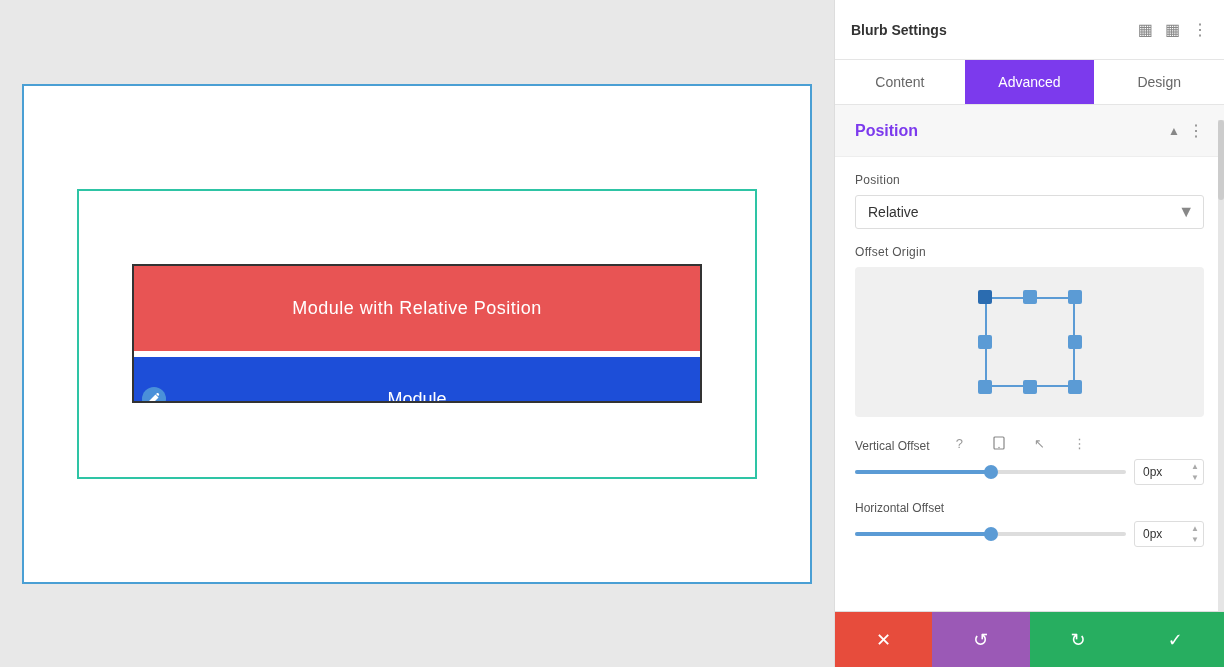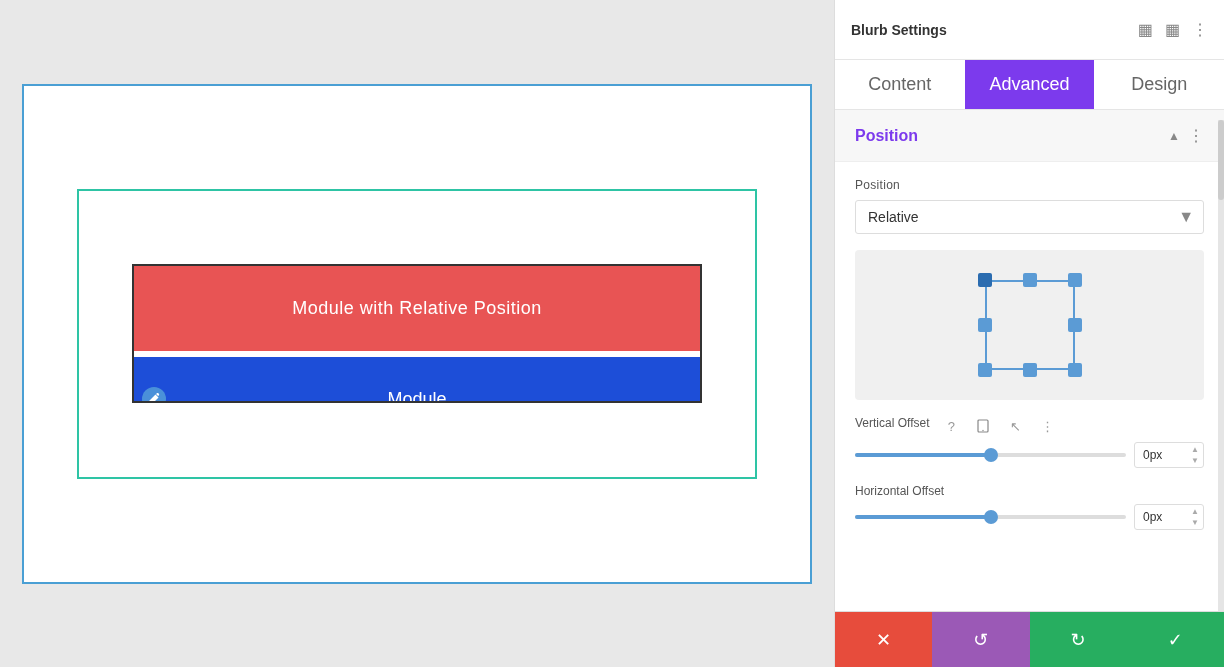--- a/index.html
+++ b/index.html
@@ -150,21 +150,21 @@
     .tabs {
       display: flex;
       background: #fff;
       border-bottom: 1px solid #e5e5e5;
     }
 
     .tab {
       flex: 1;
       padding: 14px 0;
       text-align: center;
-      font-size: 18px;
+      font-size: 14px;
       font-weight: 500;
       cursor: pointer;
       color: #666;
     }
 
     .tab.active {
       background: #7c3aed;
       color: #fff;
     }
 
@@ -283,22 +283,22 @@
     .dot-bl { top: 100px; left: 10px; }
     .dot-bc { top: 100px; left: 55px; }
     .dot-br { top: 100px; left: 100px; }
 
     .offset-row {
       margin-bottom: 16px;
     }
 
     .offset-label-row {
       display: flex;
-      align-items: flex-start;
-      gap: 12px;
+      align-items: flex-end;
+      gap: 20px;
       margin-bottom: 6px;
     }
 
     .offset-label {
       font-size: 12px;
       color: #555;
       font-weight: 500;
     }
 
     .offset-icon-btn {
@@ -502,20 +502,21 @@
             <option>Relative</option>
             <option>Absolute</option>
             <option>Fixed</option>
             <option>Static</option>
           </select>
           <span class="select-arrow">▼</span>
         </div>
       </div>
 
       <div class="offset-origin-section">
+        <div class="field-label">Offset Origin</div>
         <div class="offset-origin-box">
           <div class="origin-grid">
             <div class="origin-border"></div>
 
             <div class="origin-dot active dot-tl" style="top:10px;left:10px;transform:translate(-50%,-50%);background:#2b6cb0;"></div>
 
             <div class="origin-dot dot-tc" style="top:10px;left:55px;transform:translate(-50%,-50%);"></div>
 
             <div class="origin-dot dot-tr" style="top:10px;left:100px;transform:translate(-50%,-50%);"></div>
 

